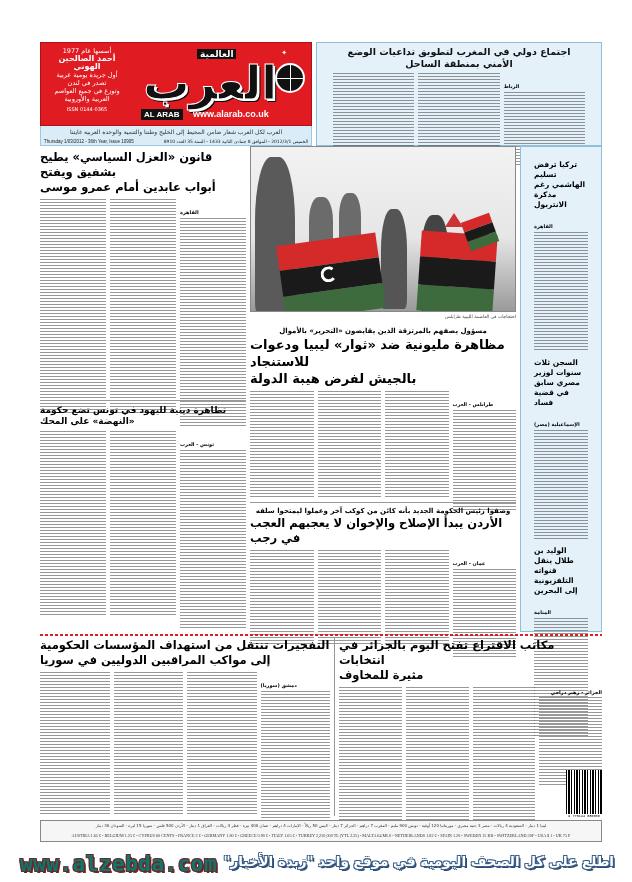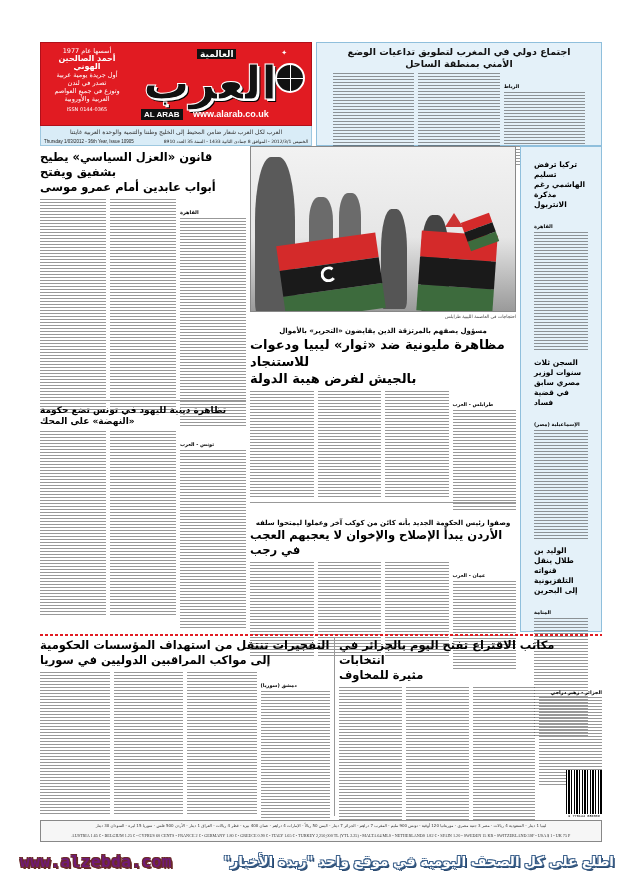--- a/index.html
+++ b/index.html
@@ -120,21 +120,21 @@
   .crescent {
     position: absolute; width: 16px; height: 16px; border-radius: 50%;
     border: 3px solid #fff; border-right-color: transparent; left: 40%; top: 2px;
   }
   .photo-caption {
     position: absolute; left: 210px; top: 272px; width: 266px; font-size: 4.5px;
     direction: rtl; text-align: right; color: #444;
   }
 
   .story-libya { position: absolute; left: 210px; top: 278px; width: 266px; height: 180px; }
-  .story-jordan { position: absolute; left: 210px; top: 460px; width: 266px; height: 130px; border-top: 1px solid #999; padding-top: 15px; }
+  .story-jordan { position: absolute; left: 210px; top: 460px; width: 266px; height: 130px; border-top: 1px solid #999; padding-top: 3px; }
 
   
   .sidebar {
     position: absolute; left: 480px; top: 104px; width: 82px; height: 486px;
     background: #e4f1f9; border: 1px solid #8fbfdc; padding: 13px;
   }
   .sidebar .item { margin-bottom: 6px; }
   .sidebar .headline { font-size: 7.5px; line-height: 10px; margin-bottom: 3px; }
 
   
@@ -159,22 +159,22 @@
   }
   .price-ar { direction: rtl; font-size: 4px; text-align: center; line-height: 10px; color: #333; }
   .price-en { font-size: 4.2px; text-align: center; line-height: 10px; color: #333; font-family: "Liberation Serif", serif; }
 
   
   .promo {
     position: absolute; left: 0; top: 848px; width: 632px; height: 34px;
   }
   .promo-url {
     position: absolute; left: 20px; top: 4px;
-    font-family: "DejaVu Sans Mono", monospace; font-weight: bold; font-size: 16px;
-    color: #701a75; background: transparent;
+    font-family: "DejaVu Sans Mono", monospace; font-weight: bold; font-size: 21px;
+    color: #0f766e; background: transparent;
     text-shadow: -1px -1px 0 #6b2a2a, 1px -1px 0 #6b2a2a, -1px 1px 0 #6b2a2a, 1px 1px 0 #6b2a2a, 2px 2px 0 #6b2a2a;
     letter-spacing: 0.5px;
   }
   .promo-text {
     position: absolute; right: 18px; top: 5px; direction: rtl;
     font-weight: bold; font-size: 13.5px; color: #ffffff;
     text-shadow: -1px -1px 0 #3a5f8a, 1px -1px 0 #3a5f8a, -1px 1px 0 #3a5f8a, 1px 1px 0 #3a5f8a, 2px 2px 0 #2a4a70;
   }
 </style>
 </head>

